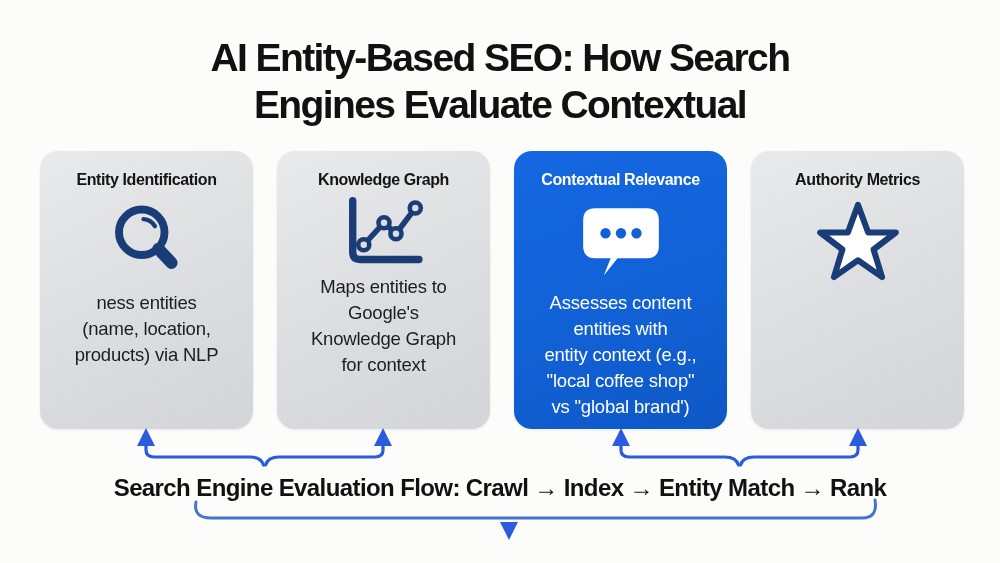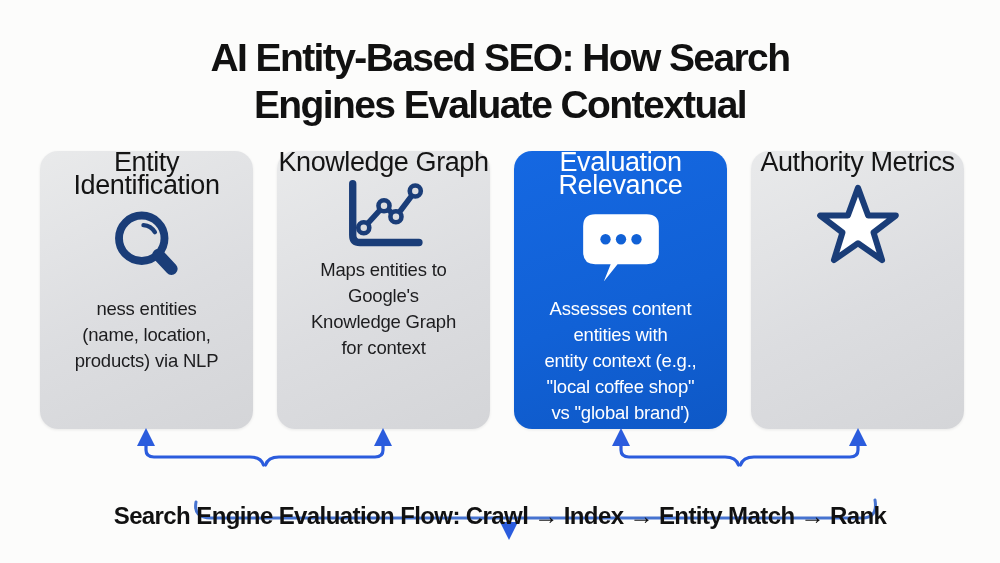--- a/index.html
+++ b/index.html
@@ -8,41 +8,41 @@
 
   
   .page-title{position:absolute;top:34px;left:0;width:1000px;text-align:center;
     font-weight:bold;font-size:39px;line-height:47px;letter-spacing:-1.6px;color:var(--text-ink,#111);}
 
   
   .card{position:absolute;top:151px;width:213px;height:278px;border-radius:18px;
     background:linear-gradient(155deg,#e9eaeb 0%,#dcdde0 55%,#d4d5d8 100%);
     box-shadow:0 1px 3px rgba(0,0,0,.08);text-align:center;}
   .card.blue{background:linear-gradient(160deg,#1568e2 0%,var(--card-blue,#1161d6) 55%,#0e58c6 100%);}
-  .card-title{font-size:27px;line-height:23px;font-weight:normal;
+  .card-title{margin-top:17px;font-size:16px;line-height:23px;font-weight:bold;
     letter-spacing:-0.4px;color:#141414;}
   .card.blue .card-title{color:#ffffff;}
   .icon-wrap{height:88px;display:flex;align-items:center;justify-content:center;margin-top:6px;}
   .icon-wrap.compact{height:76px;margin-top:2px;}
   .card-body{margin-top:5px;font-size:18.5px;line-height:26px;color:#1d1d1f;letter-spacing:-0.2px;}
   .card.blue .card-body{color:#ffffff;}
 
   
   .navy-stroke{stroke:var(--icon-navy,#1a3d78);fill:none;stroke-linecap:round;stroke-linejoin:round;}
   .dot-node{fill:#dcdde0;stroke:var(--icon-navy,#1a3d78);}
   .bubble{fill:#ffffff;}
   .bubble-dot{fill:var(--card-blue,#1161d6);}
   .star-shape{fill:#ffffff;stroke:var(--icon-navy,#1a3d78);stroke-width:7;stroke-linejoin:round;}
   .bracket{stroke:var(--arrow-blue,#2b5cdd);stroke-width:3.2;fill:none;stroke-linecap:round;}
   .arrowhead{fill:var(--arrow-blue,#2b5cdd);}
   .brace{stroke:var(--brace-blue,#4673d0);stroke-width:3;fill:none;stroke-linecap:round;}
 
   
   .flow-caption{position:absolute;top:474px;left:0;width:1000px;text-align:center;
-    font-weight:bold;font-size:24px;letter-spacing:-0.6px;color:var(--text-ink,#111);margin-top:28px;}
+    font-weight:bold;font-size:24px;letter-spacing:-0.6px;color:var(--text-ink,#111);}
 
   .overlay{position:absolute;left:0;top:0;width:1000px;height:563px;pointer-events:none;}
 </style>
 </head>
 <body>
 
 <div class="canvas">
 
   <div class="page-title">
     <div>AI Entity-Based SEO: How Search</div>
@@ -85,21 +85,21 @@
     <div class="card-body">
       <div>Maps entities to</div>
       <div>Google's</div>
       <div>Knowledge Graph</div>
       <div>for context</div>
     </div>
   </article>
 
   <article class="card blue" style="left:514px;">
     <div class="card-title">
-      <div>Evaluation Relevance</div>
+      <div>Contextual Relevance</div>
       <div></div>
     </div>
     <div class="icon-wrap">
       <svg width="86" height="80" viewBox="0 0 100 92">
         <path class="bubble" d="M20,8 H80 Q94,8 94,22 V52 Q94,66 80,66 H46 L30,86 L38,66 H20 Q6,66 6,52 V22 Q6,8 20,8 Z"></path>
         <circle class="bubble-dot" cx="32" cy="37" r="6"></circle>
         <circle class="bubble-dot" cx="50" cy="37" r="6"></circle>
         <circle class="bubble-dot" cx="68" cy="37" r="6"></circle>
       </svg>
     </div>

